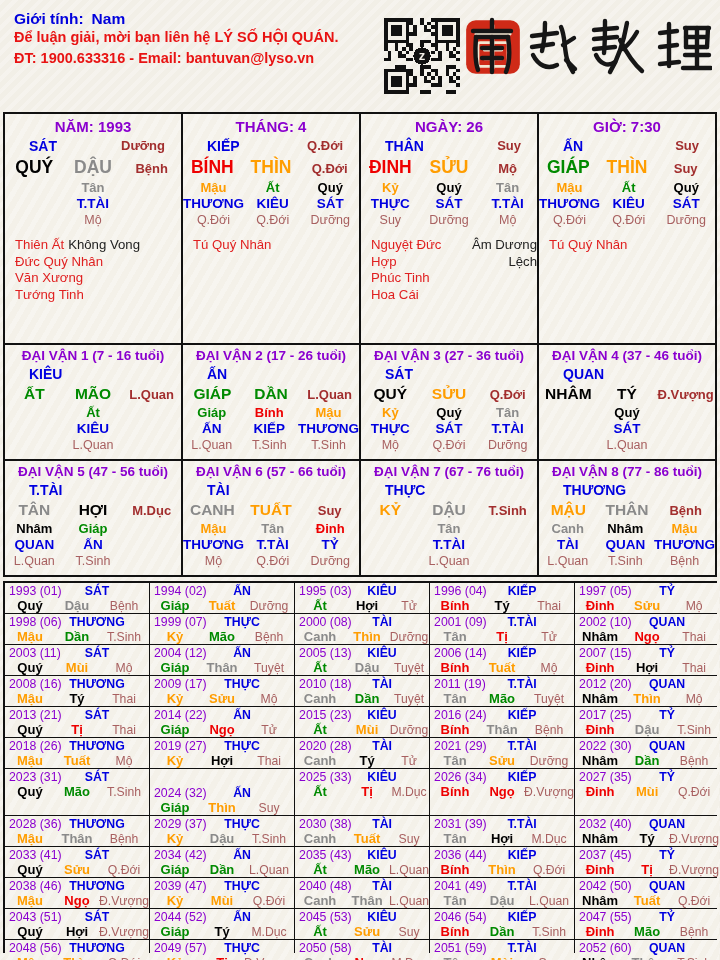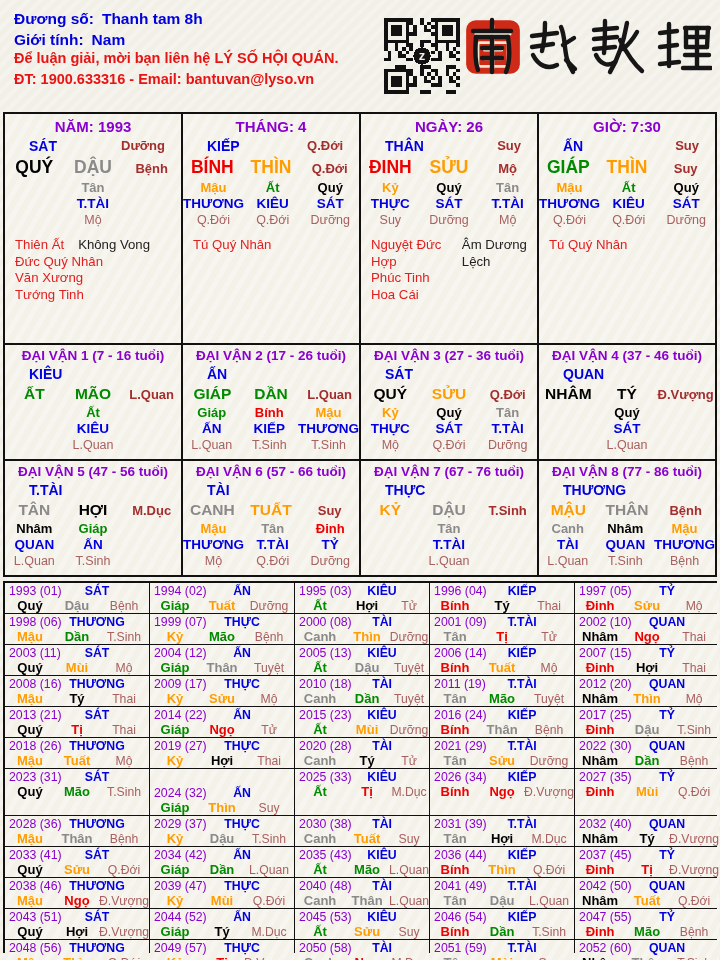--- a/index.html
+++ b/index.html
@@ -41,21 +41,21 @@
   .dv .bigstem{font-size:15.5px;}
   .bigstage{font-weight:bold;font-size:13px;color:#a22e2e;}
   .hid{display:grid;grid-template-columns:1fr 1fr 1fr;margin-top:2px;}
   .hcol{text-align:center;line-height:16px;}
   .hstem{font-weight:bold;font-size:13px;display:block;}
   .hgod{color:#0000e0;font-weight:bold;font-size:13.5px;display:block;}
   .hstage{color:#a86060;font-size:12.5px;display:block;}
   .stars{margin-top:9px;padding-left:10px;}
   .starline{font-size:13.2px;line-height:16.5px;display:flex;}
   .starred{color:#e02020;}
-  .starblack{color:#222;margin-left:14px;}
+  .starblack{color:#222;margin-left:4px;text-align:right;}
   
   .years{margin:4px 3px 0 3px;border:2px solid #111;background:#111;
          display:grid;grid-template-columns:repeat(5,1fr);grid-auto-rows:1fr;gap:1px;
          height:368px;}
   .ycell{background:#f4f1e9;
          background-image:repeating-linear-gradient(120deg,rgba(255,255,255,.3) 0 5px,rgba(0,0,0,0) 5px 11px);
          padding-top:1px;}
   .yline1{display:grid;grid-template-columns:58px 1fr 18px;align-items:baseline;}
   .ylabel{color:#8a00cf;font-size:12.3px;padding-left:4px;white-space:nowrap;}
   .ygod{color:#0000e0;font-weight:bold;font-size:12.3px;text-align:center;}
@@ -64,23 +64,20 @@
   .ystem,.ybranch{font-weight:bold;font-size:13px;}
   .ystage{color:#a25252;font-size:12.2px;}
 </style>
 </head>
 <body>
 
 <div class="page">
 
   <div class="hdr">
     <div class="hleft">
-      <div class="hblue">
-        <span>Đương số:</span><span class="val">Thanh tam 8h</span>
-      </div>
       <div class="hblue">
         <span>Giới tính:</span><span class="val">Nam</span>
       </div>
       <div class="hred">Để luận giải, mời bạn liên hệ LÝ SỐ HỘI QUÁN.</div>
       <div class="hred hred3">ĐT: 1900.633316 - Email: bantuvan@lyso.vn</div>
     </div>
 
     <div class="qr">
       <svg id="qrsvg" viewBox="0 0 21 21" shape-rendering="crispEdges">
           <g fill="#111">

